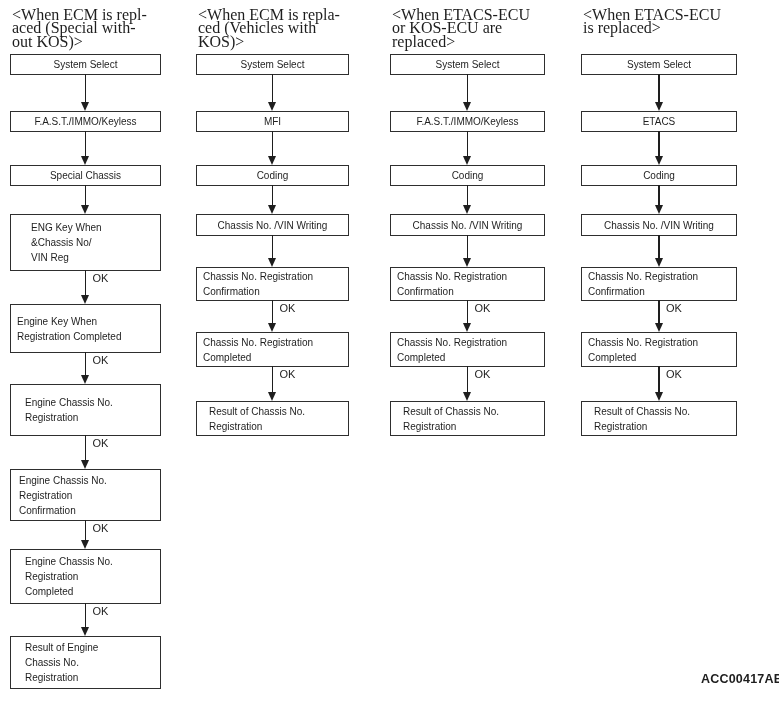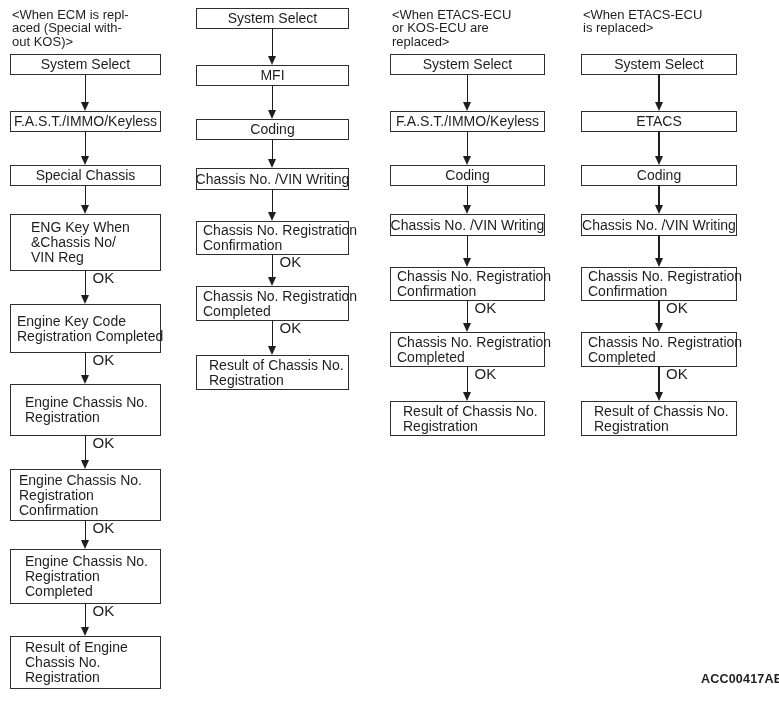--- a/index.html
+++ b/index.html
@@ -12,32 +12,33 @@
     font-family: "Liberation Sans", sans-serif;
     color: #1e1e1e;
   }
   .column {
     position: absolute;
     top: 8px;
   }
   .col-header {
     height: 46px;
     padding-left: 2px;
-    font-size: 13px;
+    font-size: 16px;
     line-height: 13.4px;
     white-space: nowrap;
+    font-family: Liberation Serif, serif;
   }
   .box {
     box-sizing: border-box;
     border: 1.5px solid #2e2e2e;
     background: #ffffff;
     display: flex;
     flex-direction: column;
     justify-content: center;
-    font-size: 14px;
+    font-size: 10px;
   }
   .box .bline {
     line-height: 15px;
     white-space: nowrap;
   }
   .box.single {
     align-items: center;
     text-align: center;
   }
   .arrow {
@@ -63,21 +64,21 @@
     width: 0;
     height: 0;
     border-left: 4.5px solid transparent;
     border-right: 4.5px solid transparent;
     border-top: 9px solid #1e1e1e;
   }
   .ok {
     position: absolute;
     left: calc(50% + 7px);
     top: 0;
-    font-size: 15px;
+    font-size: 11px;
     line-height: 14px;
   }
   #figure-code {
     position: absolute;
     left: 701px;
     top: 672px;
     font-size: 12.5px;
     font-weight: bold;
     letter-spacing: 0.2px;
   }
@@ -107,21 +108,21 @@
         <div class="arrow" style="height: 28px;"></div>
         <div class="box" style="height: 57px; padding-left: 20px;">
           <div class="bline">ENG Key When</div>
           <div class="bline">&amp;Chassis No/</div>
           <div class="bline">VIN Reg</div>
         </div>
         <div class="arrow" style="height: 33px;">
           <span class="ok">OK</span>
         </div>
         <div class="box" style="height: 49px; padding-left: 6px;">
-          <div class="bline">Engine Key Code</div>
+          <div class="bline">Engine Key When</div>
           <div class="bline">Registration Completed</div>
         </div>
         <div class="arrow" style="height: 31px;">
           <span class="ok">OK</span>
         </div>
         <div class="box" style="height: 52px; padding-left: 14px;">
           <div class="bline">Engine Chassis No.</div>
           <div class="bline">Registration</div>
         </div>
         <div class="arrow" style="height: 33px;">
@@ -143,20 +144,25 @@
         <div class="arrow" style="height: 32px;">
           <span class="ok">OK</span>
         </div>
         <div class="box" style="height: 53px; padding-left: 14px;">
           <div class="bline">Result of Engine</div>
           <div class="bline">Chassis No.</div>
           <div class="bline">Registration</div>
         </div>
       </div>
       <div class="column" style="left: 196px; width: 153px;">
+        <div class="col-header">
+          <div class="hline">&lt;When ECM is repla-</div>
+          <div class="hline">ced (Vehicles with</div>
+          <div class="hline">KOS)&gt;</div>
+        </div>
         <div class="box single" style="height: 21px;">
           <div class="bline">System Select</div>
         </div>
         <div class="arrow" style="height: 36px;"></div>
         <div class="box single" style="height: 21px;">
           <div class="bline">MFI</div>
         </div>
         <div class="arrow" style="height: 33px;"></div>
         <div class="box single" style="height: 21px;">
           <div class="bline">Coding</div>

